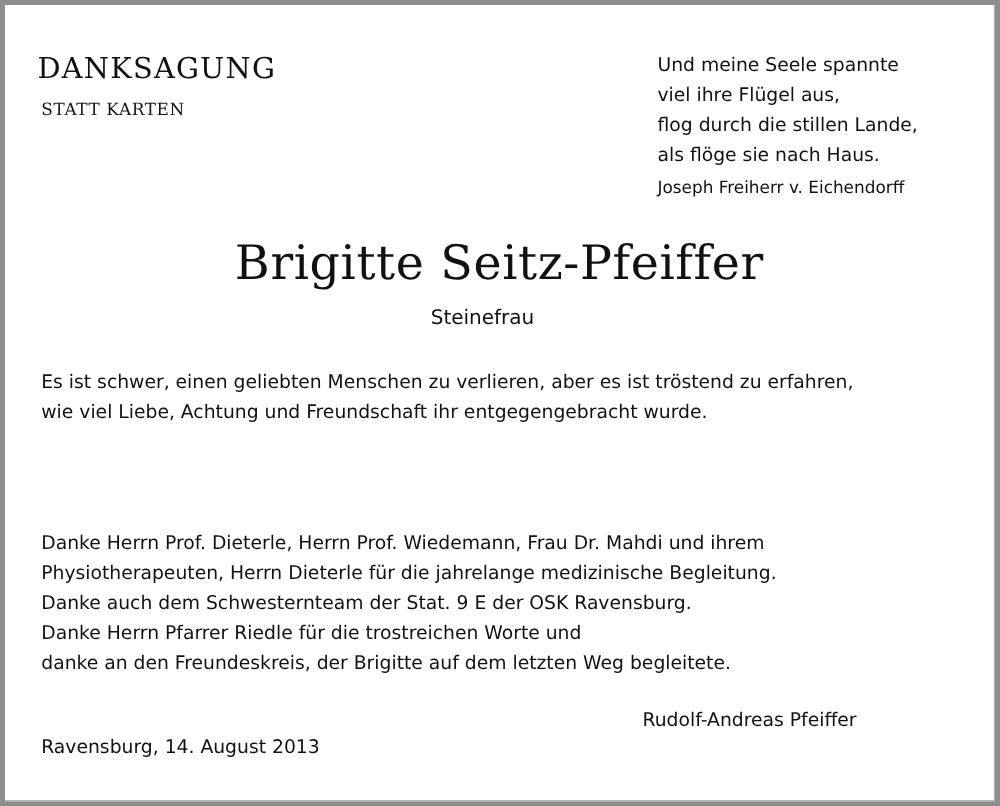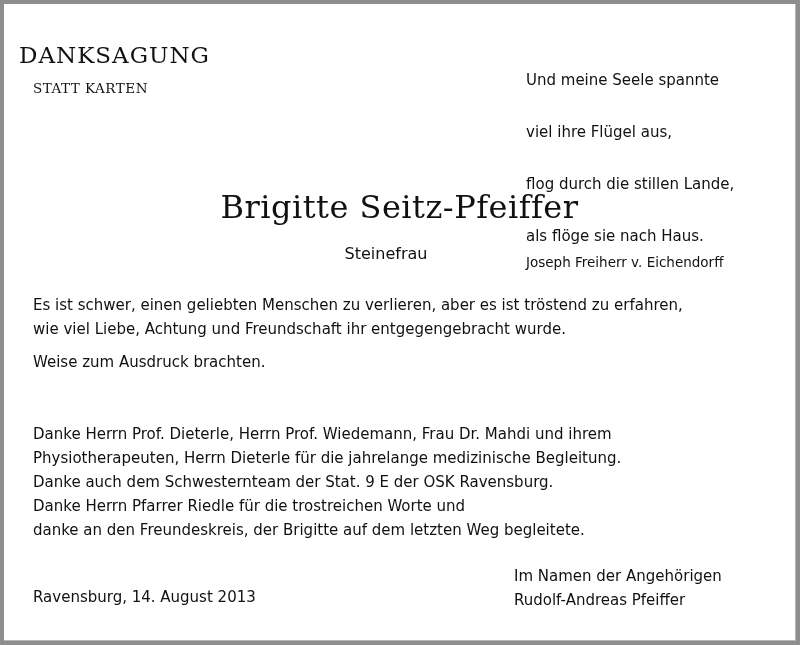--- a/index.html
+++ b/index.html
@@ -14,40 +14,40 @@
     .page {
       position: absolute;
       left: 4px; top: 4px;
       width: 791px; height: 636px;
       background: #ffffff;
       border-right: 1px solid #b5b5b5;
       border-bottom: 1px solid #b5b5b5;
     }
     .abs { position: absolute; white-space: nowrap; }
     .title {
-      left: 15px; top: 38px;
+      left: 26px; top: 38px;
       font-size: 23px; letter-spacing: 1px;
       font-family: "DejaVu Serif", serif;
       font-weight: normal;
     }
     .subtitle {
       left: 29px; top: 76px;
       font-size: 13.5px; letter-spacing: 0.5px;
       font-family: "DejaVu Serif", serif;
     }
     .poem {
       left: 522px; top: 36px;
       font-size: 15px; line-height: 24px;
     }
-    .poem .line { display: block; margin-top: 28px; }
+    .poem .line { display: block; }
     .poem .author { display: block; font-size: 13.5px; margin-top: 2px; }
     .name {
       left: 0; width: 791px; top: 184px;
       text-align: center;
-      font-size: 32px;
+      font-size: 38px;
       font-family: "DejaVu Serif", serif;
       letter-spacing: 0.5px;
     }
     .place {
       left: 0; width: 764px; top: 240px;
       text-align: center;
       font-size: 16px;
     }
     .para {
       left: 29px;
@@ -85,31 +85,29 @@
 
   <div class="abs name">Brigitte Seitz-Pfeiffer</div>
   <div class="abs place">Steinefrau</div>
 
   <div class="abs para p1">
     <span class="line">Es ist schwer, einen geliebten Menschen zu verlieren, aber es ist tröstend zu erfahren,</span>
     <span class="line">wie viel Liebe, Achtung und Freundschaft ihr entgegengebracht wurde.</span>
   </div>
 
   <div class="abs para p2">
-    <span class="line">Weise zum Ausdruck brachten.</span>
   </div>
 
   <div class="abs para p3">
     <span class="line">Danke Herrn Prof. Dieterle, Herrn Prof. Wiedemann, Frau Dr. Mahdi und ihrem</span>
     <span class="line">Physiotherapeuten, Herrn Dieterle für die jahrelange medizinische Begleitung.</span>
     <span class="line">Danke auch dem Schwesternteam der Stat. 9 E der OSK Ravensburg.</span>
     <span class="line">Danke Herrn Pfarrer Riedle für die trostreichen Worte und</span>
     <span class="line">danke an den Freundeskreis, der Brigitte auf dem letzten Weg begleitete.</span>
   </div>
 
   <div class="abs date">Ravensburg, 14. August 2013</div>
 
   <div class="abs sign">
-    <span class="line">Im Namen der Angehörigen</span>
     <span class="line">Rudolf-Andreas Pfeiffer</span>
   </div>
 
 </div>
 
 </body></html>

